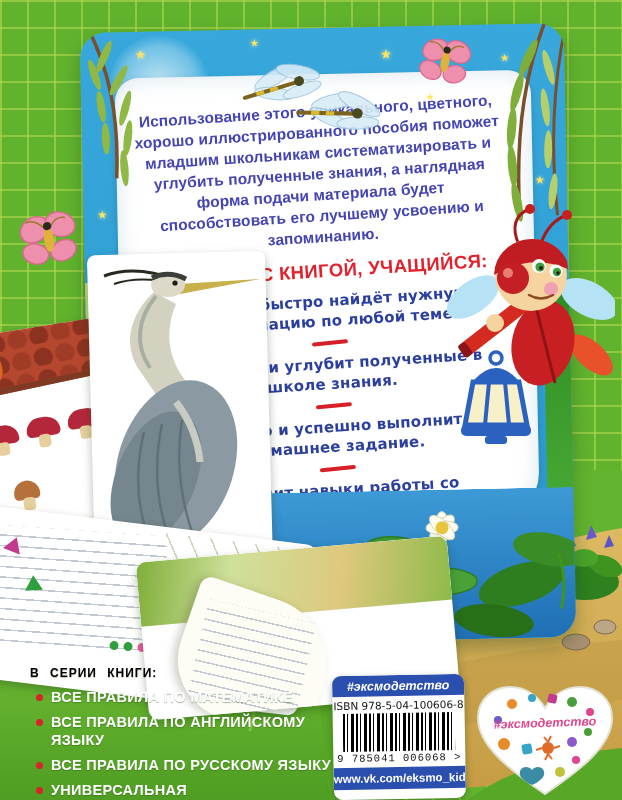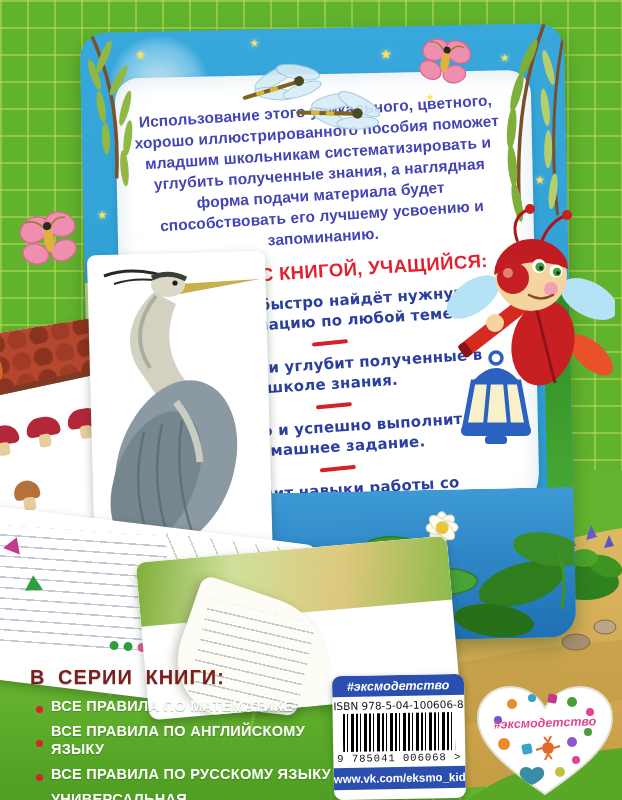--- a/index.html
+++ b/index.html
@@ -79,24 +79,24 @@
   #pageC .illus{position:absolute;left:0;top:0;right:0;height:64px;
     background:linear-gradient(100deg,#7fae3a 0%,#cfe09a 30%,#dec87e 65%,#8fba4a 100%);}
   #pageC .curl{position:absolute;left:34px;top:42px;width:150px;height:130px;background:#fdfdf6;
     transform:rotate(24deg);border-radius:12px 70px 10px 60px;box-shadow:-4px 2px 8px rgba(60,60,40,.25);}
   
   #ladybug{left:443px;top:203px;width:172px;height:245px;z-index:6;}
   .butterfly{z-index:6;}
   .dragonfly{z-index:6;}
   
   #series{left:30px;top:666px;width:310px;z-index:8;}
-  #series .heading{font-size:20px;font-weight:bold;color:#7f1d1d;letter-spacing:1px;word-spacing:6px;
+  #series .heading{font-size:12px;font-weight:bold;color:#000000;letter-spacing:1px;word-spacing:6px;
     text-shadow:0 1px 1px rgba(40,80,20,.3);}
   #series ul{list-style:none;margin:8px 0 0;padding:0;}
-  #series li{display:flex;align-items:center;margin-bottom:7px;}
+  #series li{display:flex;align-items:flex-start;margin-bottom:7px;}
   #series .bullet{flex:0 0 auto;width:7px;height:7px;border-radius:50%;background:#d8232a;margin:6px 8px 0 6px;}
   #series .label{font-size:14.5px;line-height:18px;font-weight:bold;color:#fff;letter-spacing:.3px;
     text-shadow:0 1px 1px rgba(40,80,20,.4);}
   
   #barcode{left:333px;top:675px;width:132px;height:124px;z-index:8;transform:rotate(-1deg);
     background:#fff;border-radius:9px;box-shadow:0 3px 7px rgba(30,60,20,.4);overflow:hidden;
     display:flex;flex-direction:column;}
   #barcode .strip{background:#2a4fae;color:#fff;text-align:center;flex:0 0 auto;}
   #barcode .tag{font-size:12.5px;font-weight:bold;font-style:italic;padding:4px 0 3px;}
   #barcode .isbn{font-size:10.5px;color:#111;text-align:center;padding:3px 0 2px;font-family:"DejaVu Sans",sans-serif;}

